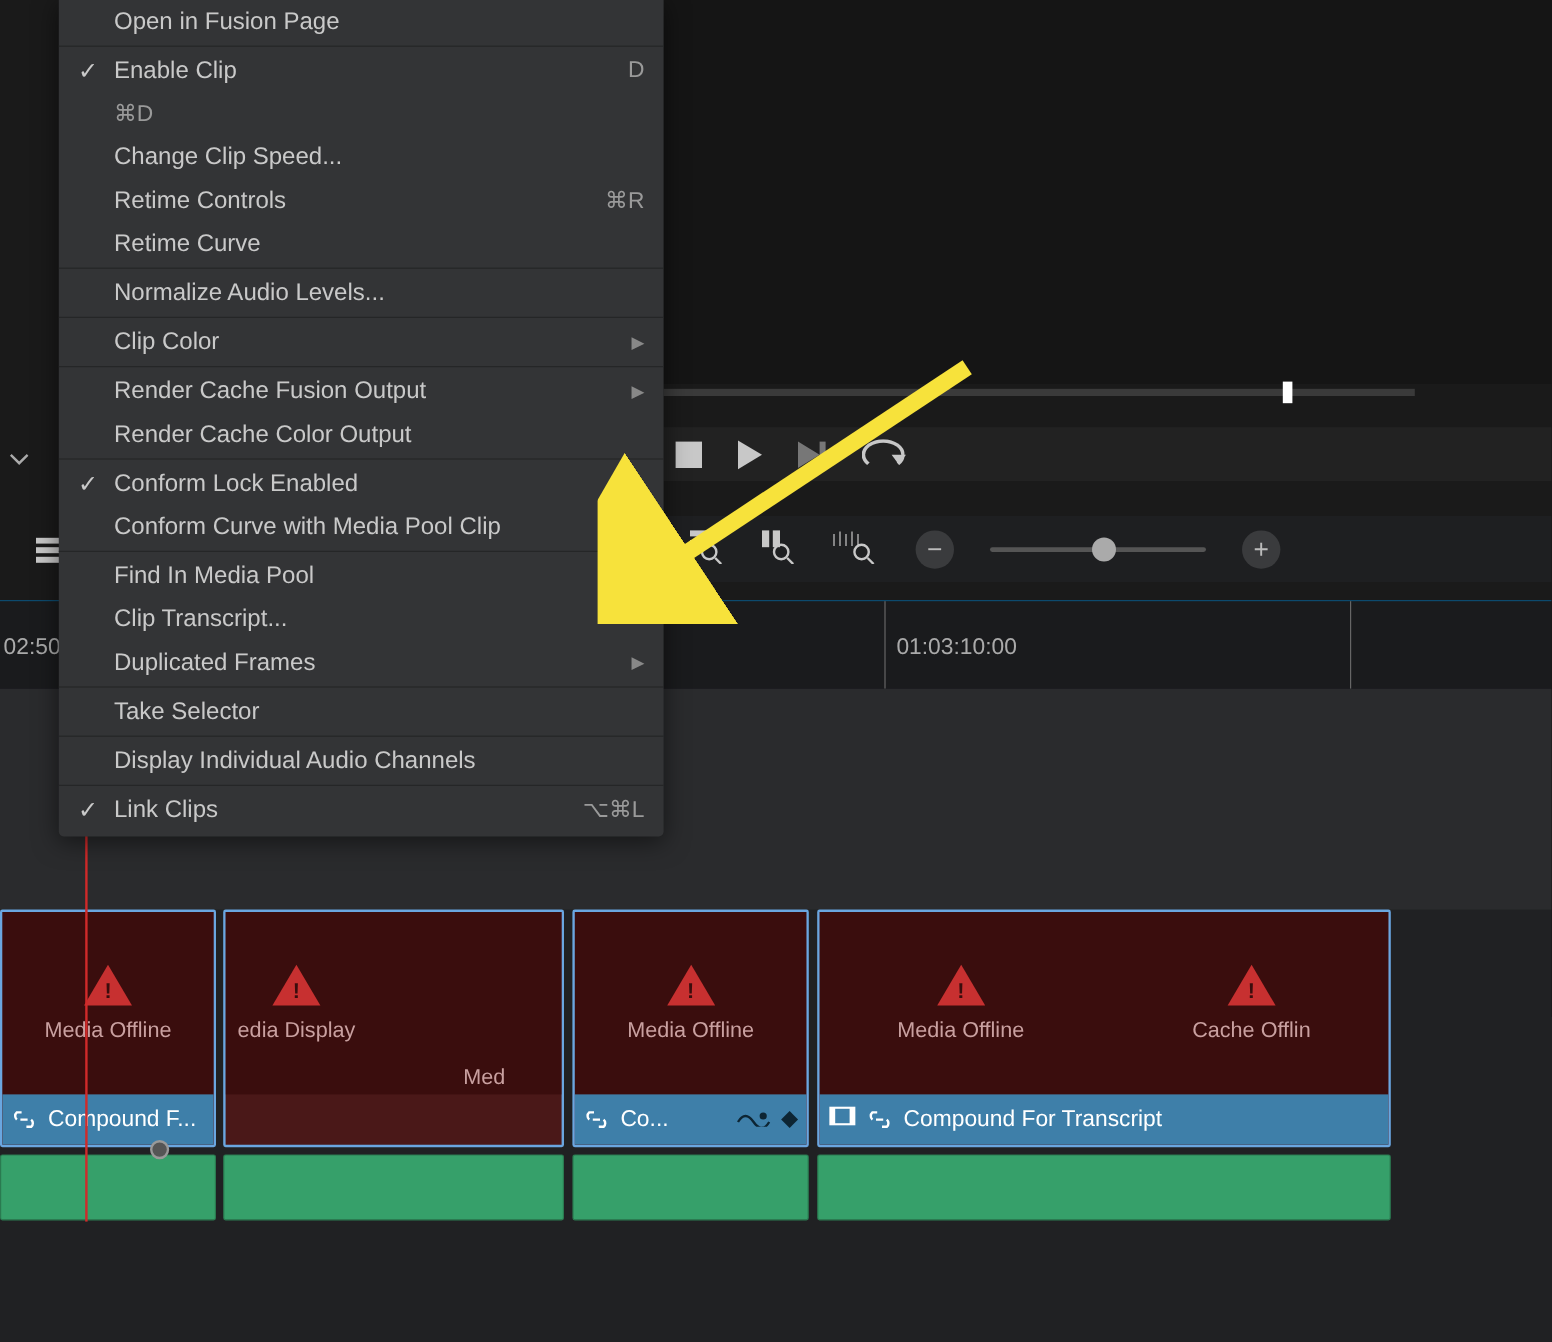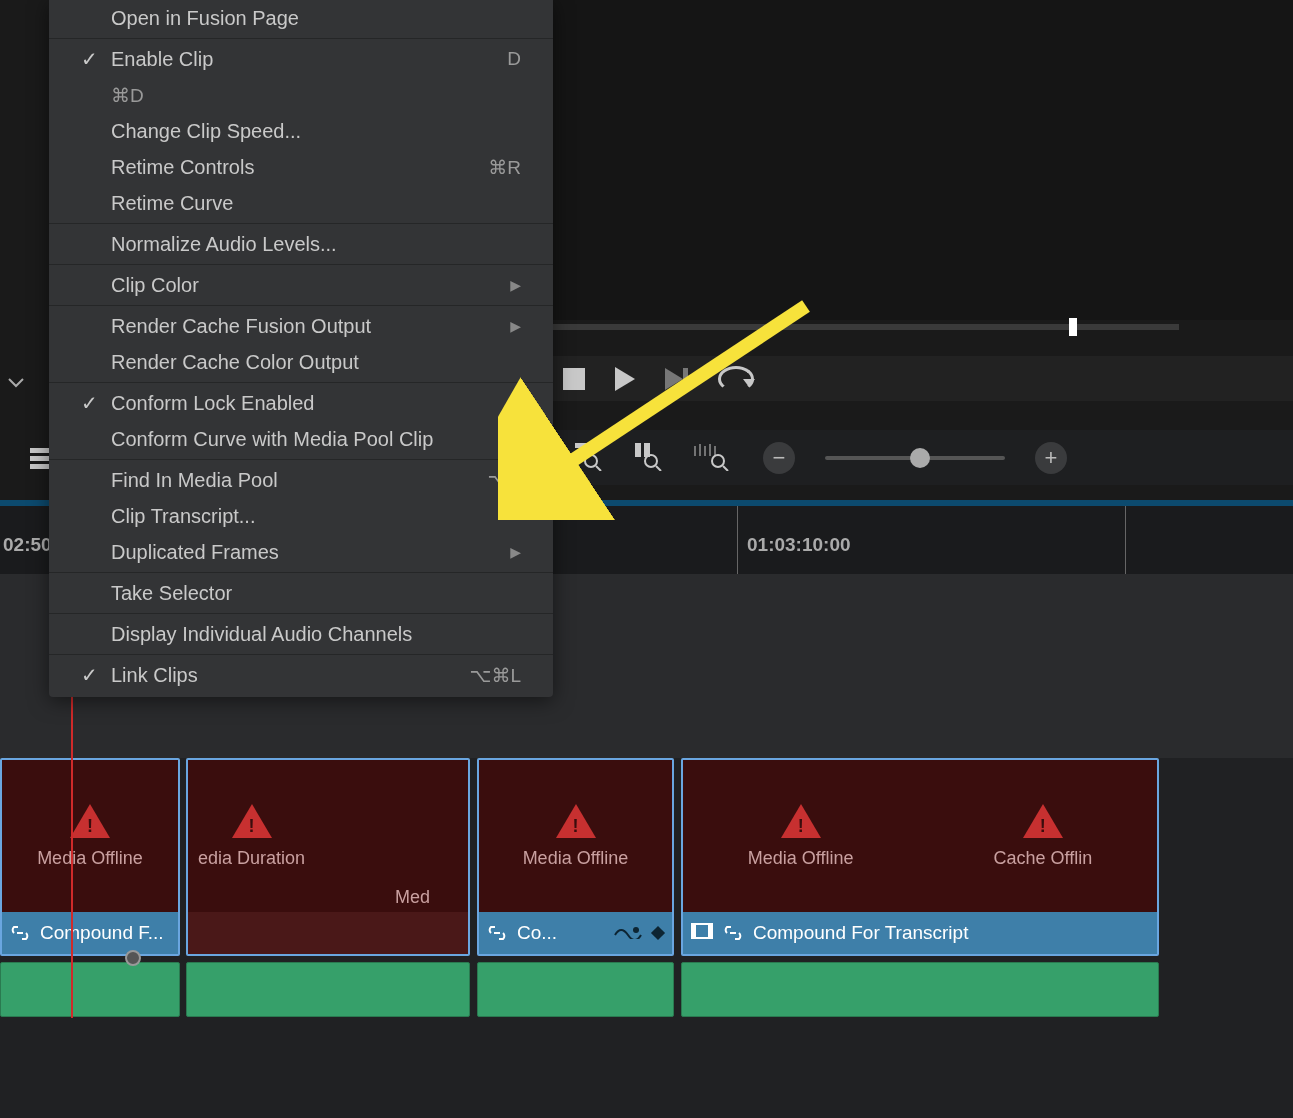--- a/index.html
+++ b/index.html
@@ -22,21 +22,21 @@
     background: #333436;
     border-radius: 0 0 4px 4px;
     box-shadow: 0 4px 20px rgba(0,0,0,0.5);
     z-index: 100;
     padding-bottom: 4px;
   }
   .menu-item {
     display: flex;
     align-items: center;
     height: 36px;
-    padding: 0 32px;
+    padding: 0 16px;
     font-size: 20px;
     color: #c9c9c9;
     cursor: default;
     position: relative;
   }
   .menu-item .check {
     width: 30px;
     display: flex;
     align-items: center;
     justify-content: flex-start;
@@ -194,22 +194,21 @@
     left:30px; top:448px;
     color:#c8c8c8;
   }
   .ruler {
     position: absolute;
     left: 0;
     top: 500px;
     right: 0;
     height: 74px;
     background: #1a1b1d;
-    border-top:6px solid #0c4a6e;
-    font-weight:bold;
+    border-top:1px solid #0c4a6e;
   }
   .ruler-section-tick {
     position: absolute;
     top: 0;
     bottom: 0;
     width: 1px;
     background: #666;
   }
   .ruler-label {
     position: absolute;
@@ -466,21 +465,21 @@
       <span>Compound F...</span>
     </div>
   </div>
 
   <div class="clip" style="left:186px; width:284px;">
     <div class="thumb-area" style="flex-direction:row; gap:90px; justify-content:flex-start; padding-left:10px;">
       <div style="display:flex;flex-direction:column;align-items:center;gap:10px;">
         <div class="warn-tri">
             <span class="bang">!</span>
           </div>
-        <div class="offline-text">edia Duration</div>
+        <div class="offline-text">edia Display</div>
       </div>
       <div class="offline-text" style="align-self:flex-end; margin-bottom:4px;">Med</div>
     </div>
   </div>
 
   <div class="clip" style="left:477px; width:197px;">
     <div class="thumb-area">
       <div class="warn-tri">
           <span class="bang">!</span>
         </div>

